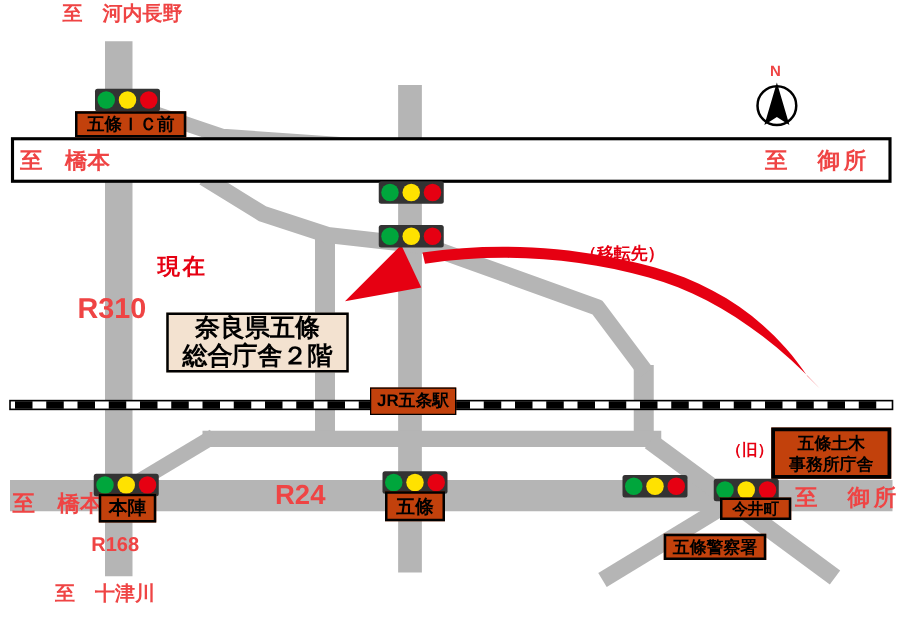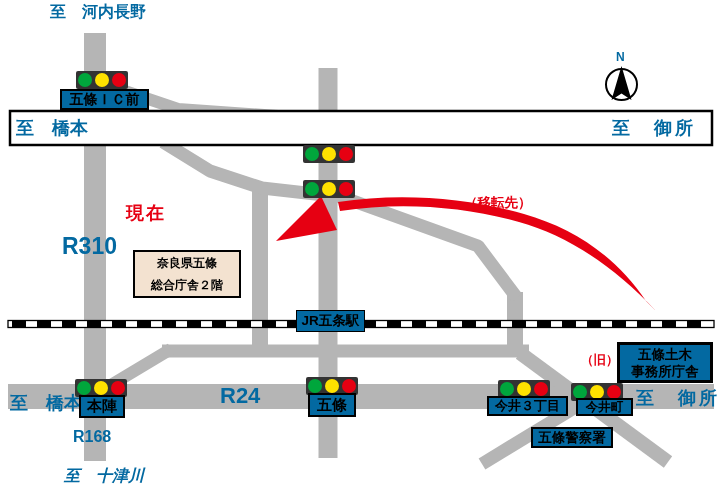--- a/index.html
+++ b/index.html
@@ -5,23 +5,23 @@
   :root{
     --road:#b5b5b5; --red:#e60012; --green:#00a63c; --yellow:#ffe200;
     --sigred:#e60012; --housing:#333; --beige:#f3e2d0;
   }
   html,body{margin:0;padding:0;background:#fff;}
   #map{position:relative;width:720px;height:500px;background:#fff;overflow:hidden;
        font-family:"Liberation Sans","DejaVu Sans",sans-serif;}
   #roads{position:absolute;left:0;top:0;}
   .road{stroke:var(--road);fill:none;}
   .redfill{fill:var(--red);}
-  .lbl{position:absolute;font-weight:bold;color:#0369a1;white-space:nowrap;line-height:1;}
+  .lbl{position:absolute;font-weight:bold;color:#ef4444;white-space:nowrap;line-height:1;}
   .red{color:var(--red);}
-  .box{position:absolute;background:#0369a1;border:2px solid #000;box-sizing:border-box;
+  .box{position:absolute;background:#c2410c;border:2px solid #000;box-sizing:border-box;
        display:flex;flex-direction:column;align-items:center;justify-content:center;
        font-weight:bold;color:#000;white-space:nowrap;text-align:center;}
   .box.thin{border-width:1.5px;}
   .box.thick{border-width:3px;}
   .box.beige{background:var(--beige);border-width:2.5px;}
   .signal{position:absolute;width:52px;height:18px;background:var(--housing);
           border-radius:2px;display:flex;align-items:center;justify-content:space-between;
           padding:0 2px;box-sizing:border-box;}
   .dot{width:14px;height:14px;border-radius:50%;}
   .dot.g{background:var(--green);}
@@ -54,21 +54,21 @@
 
     <path class="redfill" d="M646 301 C616 256 573 228 524 214 C463 197 399 193 338 202 L340 211
              C400 202 461 206 519 222 C566 235 613 265 656 311 Z"></path>
     <path class="redfill" d="M276 241 L321 196 L337 230 Z"></path>
 
     <circle cx="621.5" cy="84.5" r="15.5" fill="#fff" stroke="#000" stroke-width="2"></circle>
     <path d="M621.5 66 L611.5 100 L621.5 93.5 L631.5 100 Z" fill="#000"></path>
   </svg>
 
   <div class="lbl" style="left:50px;top:4px;font-size:16px;">至　河内長野</div>
-  <div class="lbl" style="left:64px;top:468px;font-size:16px;font-style:italic;">至　十津川</div>
+  <div class="lbl" style="left:44px;top:468px;font-size:16px;">至　十津川</div>
   <div class="lbl" style="left:16px;top:119px;font-size:18px;">至　橋本</div>
   <div class="lbl" style="left:612px;top:119px;font-size:18px;letter-spacing:3px;">至　御所</div>
   <div class="lbl" style="left:10px;top:394px;font-size:18px;">至　橋本</div>
   <div class="lbl" style="left:636px;top:389px;font-size:18px;letter-spacing:3px;">至　御所</div>
 
   <div class="lbl" style="left:62px;top:235px;font-size:23px;">R310</div>
   <div class="lbl" style="left:73px;top:429px;font-size:16px;">R168</div>
   <div class="lbl" style="left:220px;top:385px;font-size:22px;">R24</div>
 
   <div class="lbl" style="left:616px;top:51px;font-size:12px;">N</div>
@@ -109,25 +109,24 @@
   </div>
   <div class="signal" style="left:571px;top:383px;">
     <span class="dot g"></span>
     <span class="dot y"></span>
     <span class="dot r"></span>
   </div>
 
   <div class="box" style="left:60px;top:89px;width:89px;height:21px;font-size:14px;">五條ＩＣ前</div>
   <div class="box" style="left:79px;top:395px;width:46px;height:23px;font-size:15px;">本陣</div>
   <div class="box" style="left:308px;top:393px;width:48px;height:24px;font-size:15px;">五條</div>
-  <div class="box" style="left:487px;top:396px;width:81px;height:20px;font-size:13px;">今井３丁目</div>
   <div class="box" style="left:576px;top:398px;width:57px;height:18px;font-size:12.5px;">今井町</div>
 
   <div class="box thin" style="left:296px;top:310px;width:69px;height:22px;font-size:13.5px;">JR五条駅</div>
-  <div class="box beige" style="left:133px;top:250px;width:108px;height:48px;font-size:12px;line-height:22px;">
+  <div class="box beige" style="left:133px;top:250px;width:146px;height:48px;font-size:20px;line-height:22px;">
     <span>奈良県五條</span>
     <span>総合庁舎２階</span>
   </div>
   <div class="box" style="left:531px;top:427px;width:82px;height:21px;font-size:13.5px;border-width:2.5px;">五條警察署</div>
   <div class="box thick" style="left:617px;top:342px;width:96px;height:41px;font-size:13.5px;line-height:17px;">
     <span>五條土木</span>
     <span>事務所庁舎</span>
   </div>
 
 </div>

